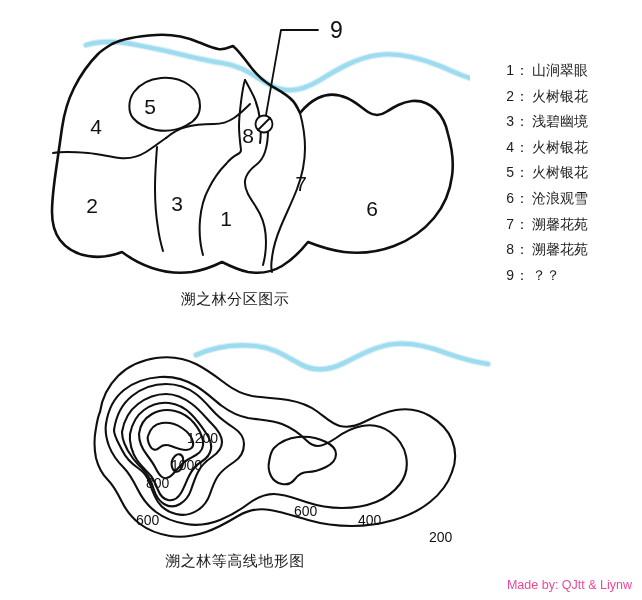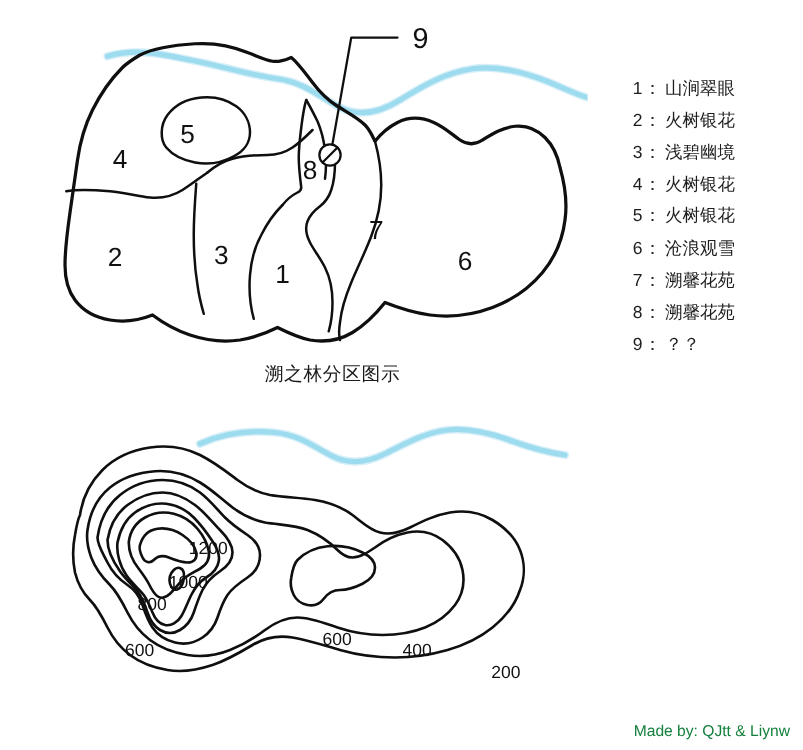--- a/index.html
+++ b/index.html
@@ -8,35 +8,35 @@
     background:#ffffff;
     font-family:"Liberation Sans","DejaVu Sans",sans-serif;
     overflow:hidden;
     position:relative;
   }
   #root{position:relative;width:642px;height:600px;}
 
   
   .panel{position:absolute;}
   #zone-panel{left:0;top:0;width:470px;height:315px;}
-  #contour-panel{left:0;top:320px;width:470px;height:280px;}
+  #contour-panel{left:0;top:320px;width:470px;height:280px;padding-left:36px;}
 
   .map-svg{display:block;width:100%;height:100%;}
 
   .caption{
     position:absolute;
     width:470px;
     text-align:center;
     font-size:15px;
     color:#1a1a1a;
     font-family:"DejaVu Sans","Liberation Sans",sans-serif;
     letter-spacing:.5px;
     white-space:nowrap;
   }
-  #zone-caption{left:0;top:290px;padding-left:31px;}
+  #zone-caption{left:0;top:290px;}
   #contour-caption{left:0;top:552px;}
 
   
   #legend{
     position:absolute;
     left:492px;top:62px;
     width:150px;
   }
   .legend-row{
     display:flex;
@@ -54,21 +54,21 @@
     font-size:14px;
   }
   .legend-sep{padding:0 1px;}
   .legend-name{padding-left:2px;}
 
   
   #credit{
     position:absolute;
     right:10px;bottom:8px;
     font-size:12.5px;
-    color:#15803d;
+    color:#ec4899;
     font-family:"Liberation Sans","DejaVu Sans",sans-serif;
     white-space:nowrap;
   }
 
   
   .zone-num{
     font-family:"Liberation Sans","DejaVu Sans",sans-serif;
     font-size:21px;fill:#111;
   }
   .pointer-num{
@@ -351,20 +351,21 @@
       <text class="contour-label" x="151" y="123">1200</text>
       <text class="contour-label" x="135" y="150">1000</text>
       <text class="contour-label" x="110" y="168">800</text>
       <text class="contour-label" x="100" y="205">600</text>
       <text class="contour-label" x="258" y="196">600</text>
       <text class="contour-label" x="322" y="205">400</text>
       <text class="contour-label" x="393" y="222">200</text>
     </svg>
   </div>
 
+  <div class="caption" id="contour-caption">溯之林等高线地形图</div>
 
   <div id="legend">
     <div class="legend-row">
       <span class="legend-key">1</span>
       <span class="legend-sep">：</span>
       <span class="legend-name">山涧翠眼</span>
     </div>
     <div class="legend-row">
       <span class="legend-key">2</span>
       <span class="legend-sep">：</span>

